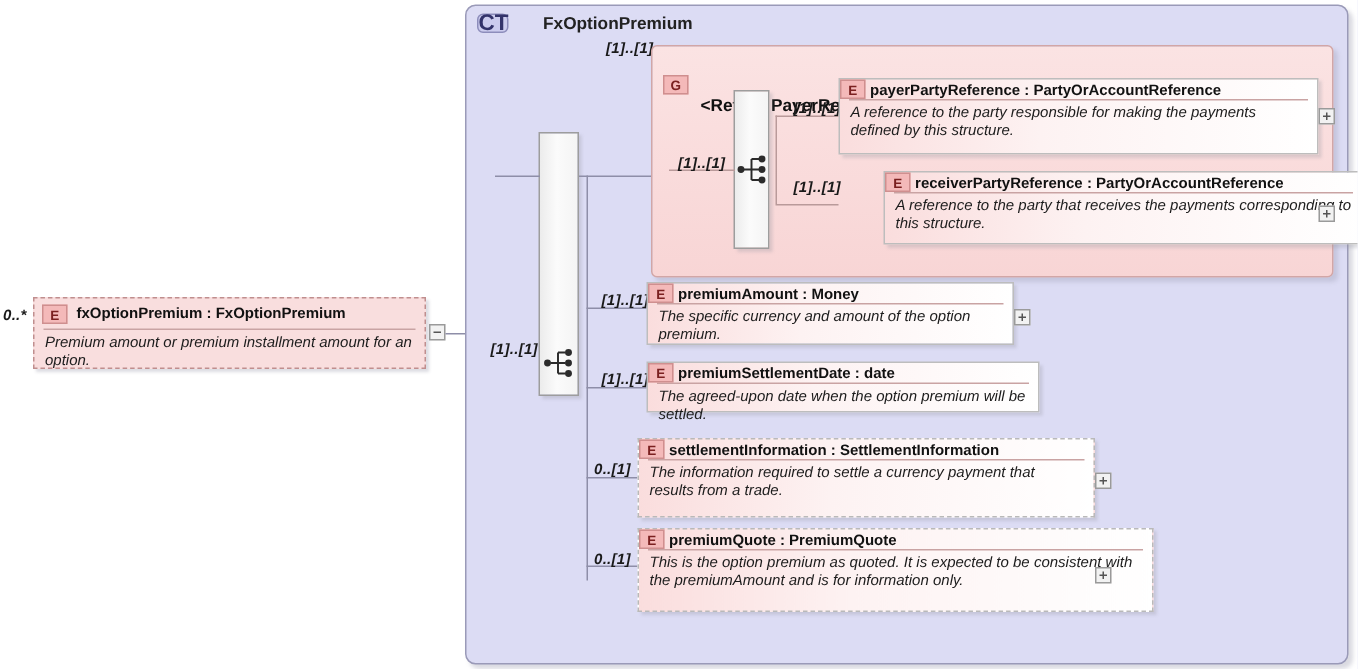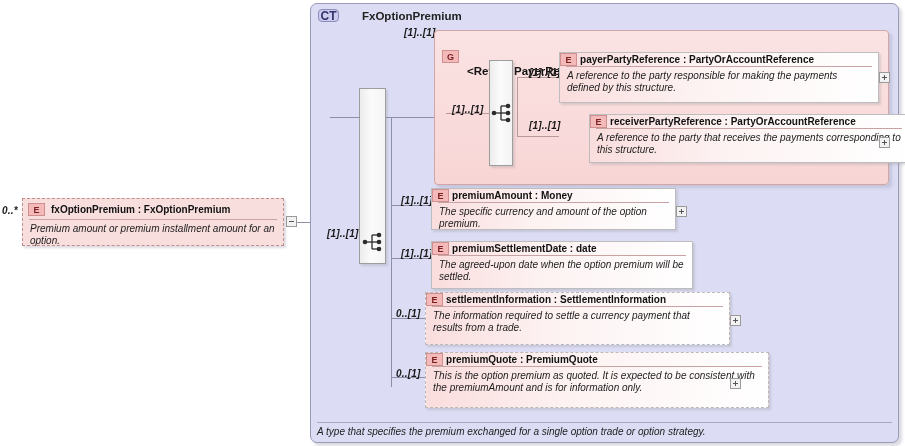--- a/index.html
+++ b/index.html
@@ -65,21 +65,21 @@
   .ct{
     position:absolute;box-sizing:border-box;
     background:#dcdcf4;border:1px solid #9a9ab8;border-radius:7px;
     box-shadow:3px 3px 3px rgba(150,150,170,.35);
   }
   .ct-header{
     display:flex;align-items:center;gap:7px;padding:5px 0 0 7px;
   }
   .ct-badge{
     display:inline-block;width:21px;height:13px;line-height:12px;text-align:center;
-    font-size:12px;font-weight:bold;color:#33336a;
+    font-size:15px;font-weight:bold;color:#33336a;
     background:#ccccee;border:1px solid #8d8dbb;border-radius:4px;box-sizing:border-box;
   }
   .ct-title{font-weight:bold;font-size:11.5px;color:#222;padding-left:16px;}
 
   .ct-footer{
     position:absolute;left:6px;right:6px;bottom:5px;
     border-top:1px solid #a9a9c4;padding-top:3px;
     font-style:italic;font-size:10px;color:#1c1c1c;
   }
 
@@ -132,21 +132,20 @@
 
   <div class="expander" style="left:286px;top:216px;"></div>
 
   <div class="hline" style="left:297px;top:222px;width:14px;"></div>
 
   <div class="ct" style="left:310px;top:3px;width:589px;height:440px;">
     <div class="ct-header">
       <span class="ct-badge">CT</span>
       <span class="ct-title">FxOptionPremium</span>
     </div>
-    <div class="ct-footer">A type that specifies the premium exchanged for a single option trade or option strategy.</div>
   </div>
 
   <div class="seqbar" style="left:359px;top:88px;width:27px;height:176px;"></div>
   <svg class="seqicon" style="left:362px;top:231px;" viewBox="0 0 26 22">
     <circle cx="3" cy="11" r="2.3" fill="#2b2b2b"></circle>
     <line x1="5" y1="11" x2="10" y2="11" stroke="#2b2b2b" stroke-width="1.3"></line>
     <line x1="10" y1="4" x2="10" y2="18" stroke="#2b2b2b" stroke-width="1.3"></line>
     <line x1="10" y1="4" x2="15" y2="4" stroke="#2b2b2b" stroke-width="1.3"></line>
     <line x1="10" y1="11" x2="15" y2="11" stroke="#2b2b2b" stroke-width="1.3"></line>
     <line x1="10" y1="18" x2="15" y2="18" stroke="#2b2b2b" stroke-width="1.3"></line>
@@ -221,21 +220,21 @@
       <span class="badge">E</span>
       <span class="name">premiumAmount : Money</span>
     </div>
     <div class="rule"></div>
     <div class="desc">The specific currency and amount of the option premium.</div>
   </div>
   <div class="expander plus" style="left:676px;top:206px;"></div>
 
   <div class="hline" style="left:391px;top:258px;width:40px;"></div>
   <div class="card" style="left:401px;top:248px;">[1]..[1]</div>
-  <div class="ebox" style="left:431px;top:241px;width:262px;height:48px;">
+  <div class="ebox" style="left:431px;top:241px;width:262px;height:34px;">
     <div class="title">
       <span class="badge">E</span>
       <span class="name">premiumSettlementDate : date</span>
     </div>
     <div class="rule"></div>
     <div class="desc">The agreed-upon date when the option premium will be settled.</div>
   </div>
 
   <div class="hline" style="left:391px;top:318px;width:34px;"></div>
   <div class="card" style="left:396px;top:308px;">0..[1]</div>

